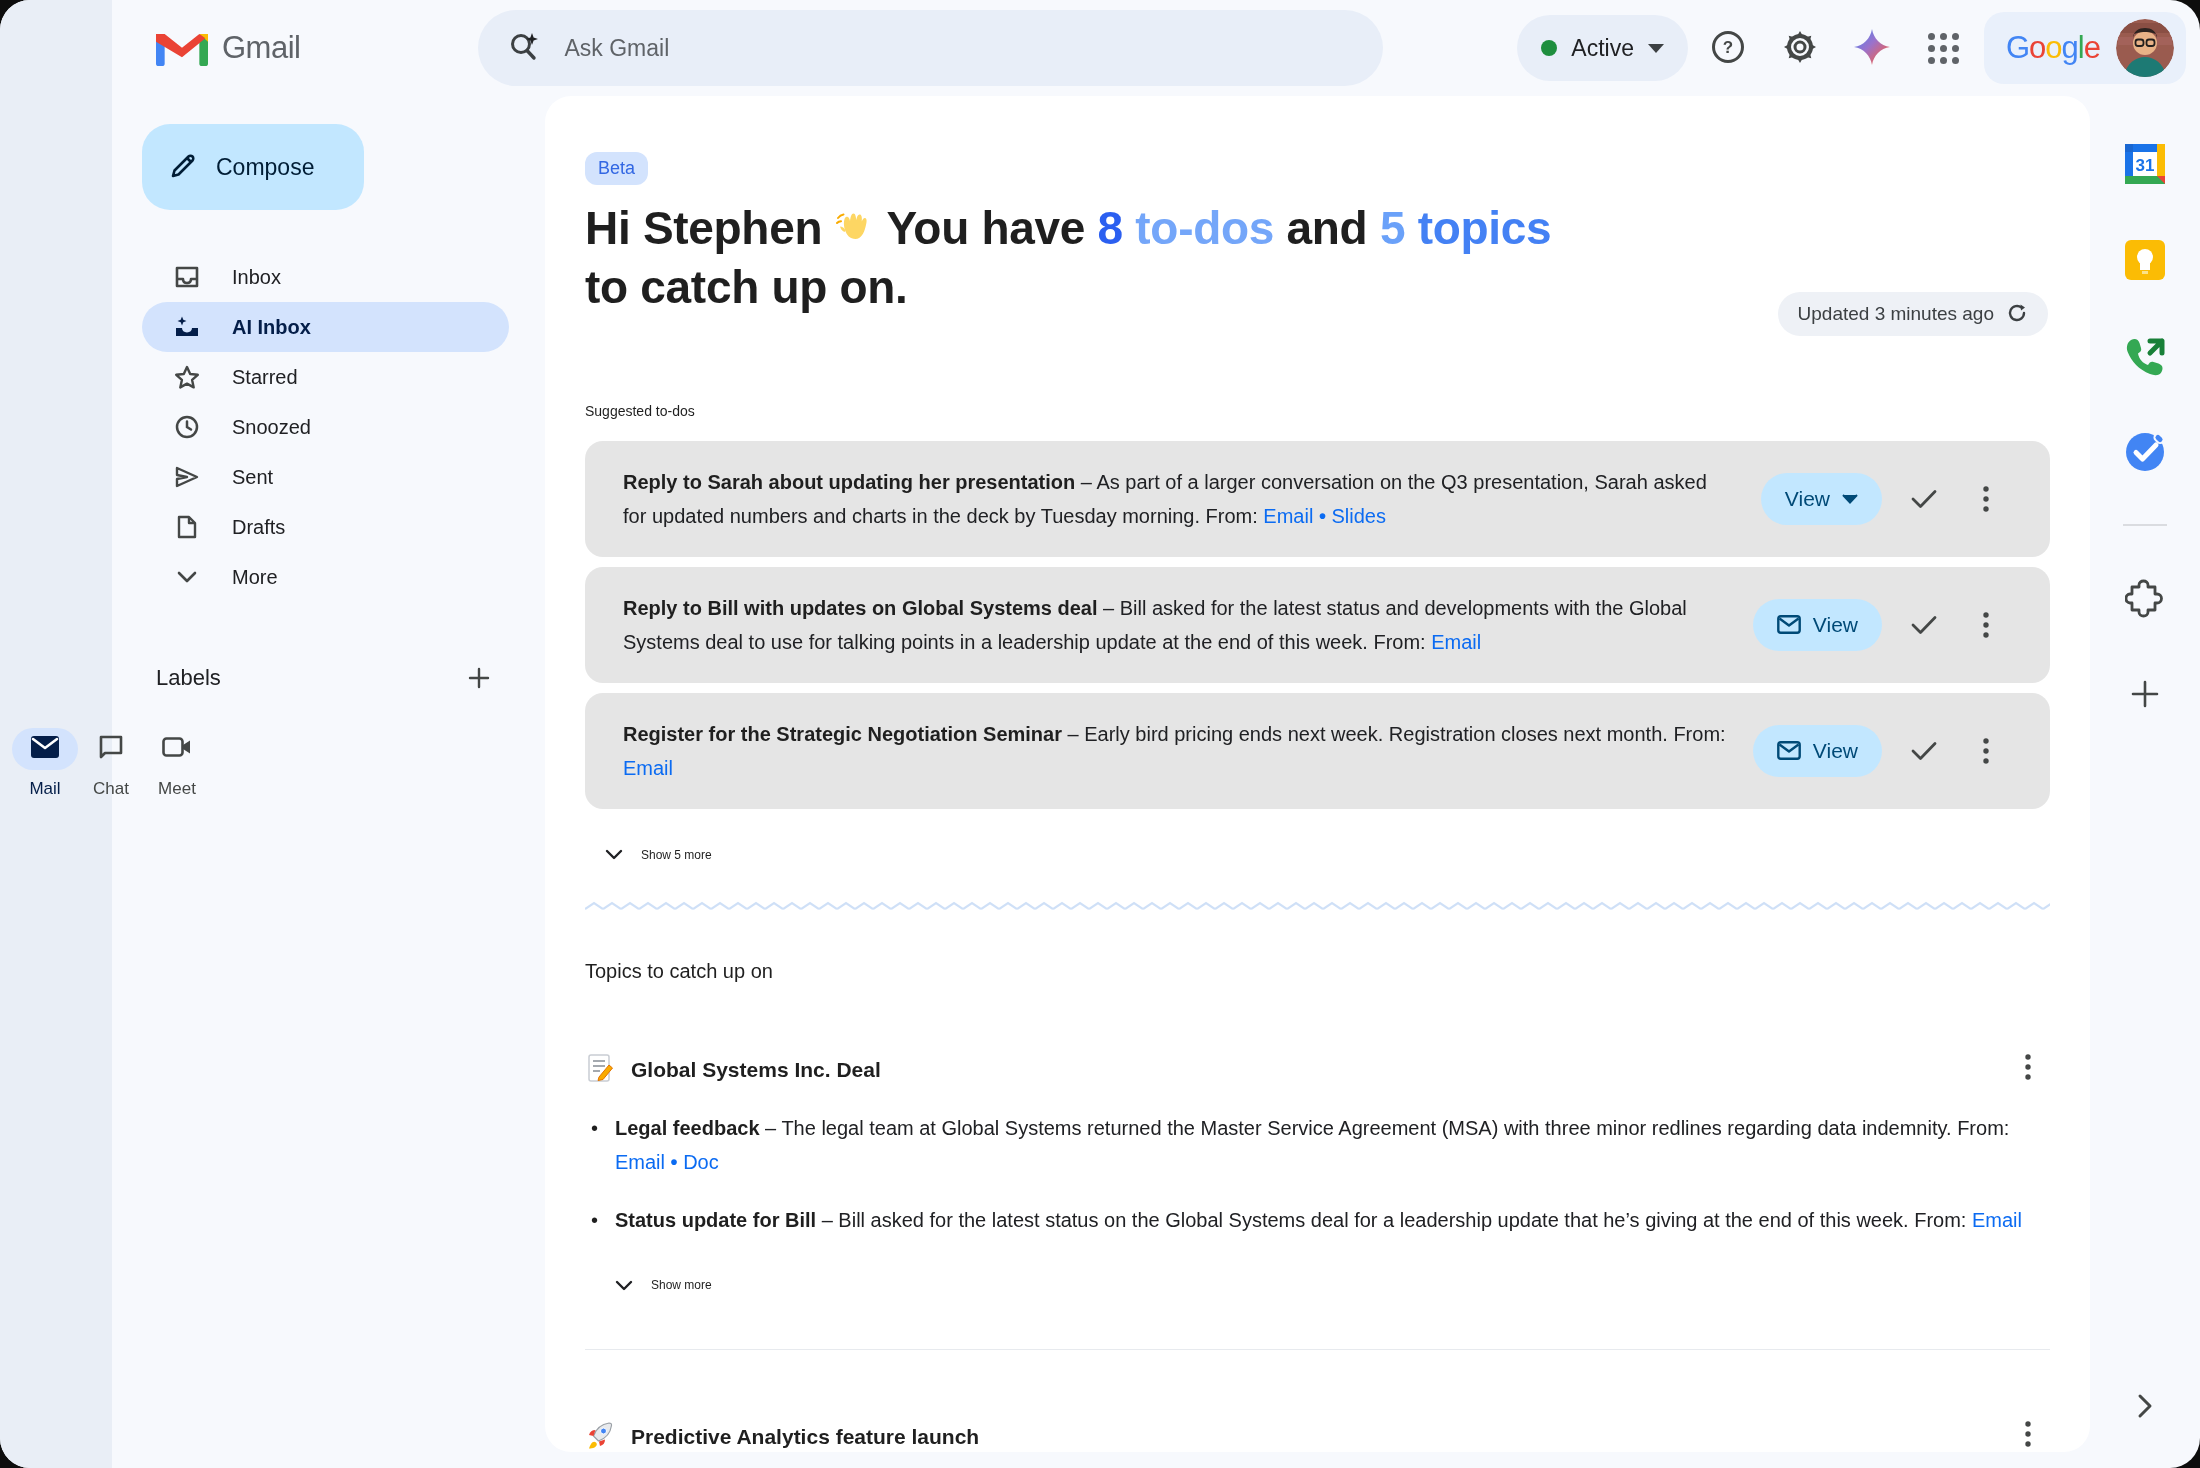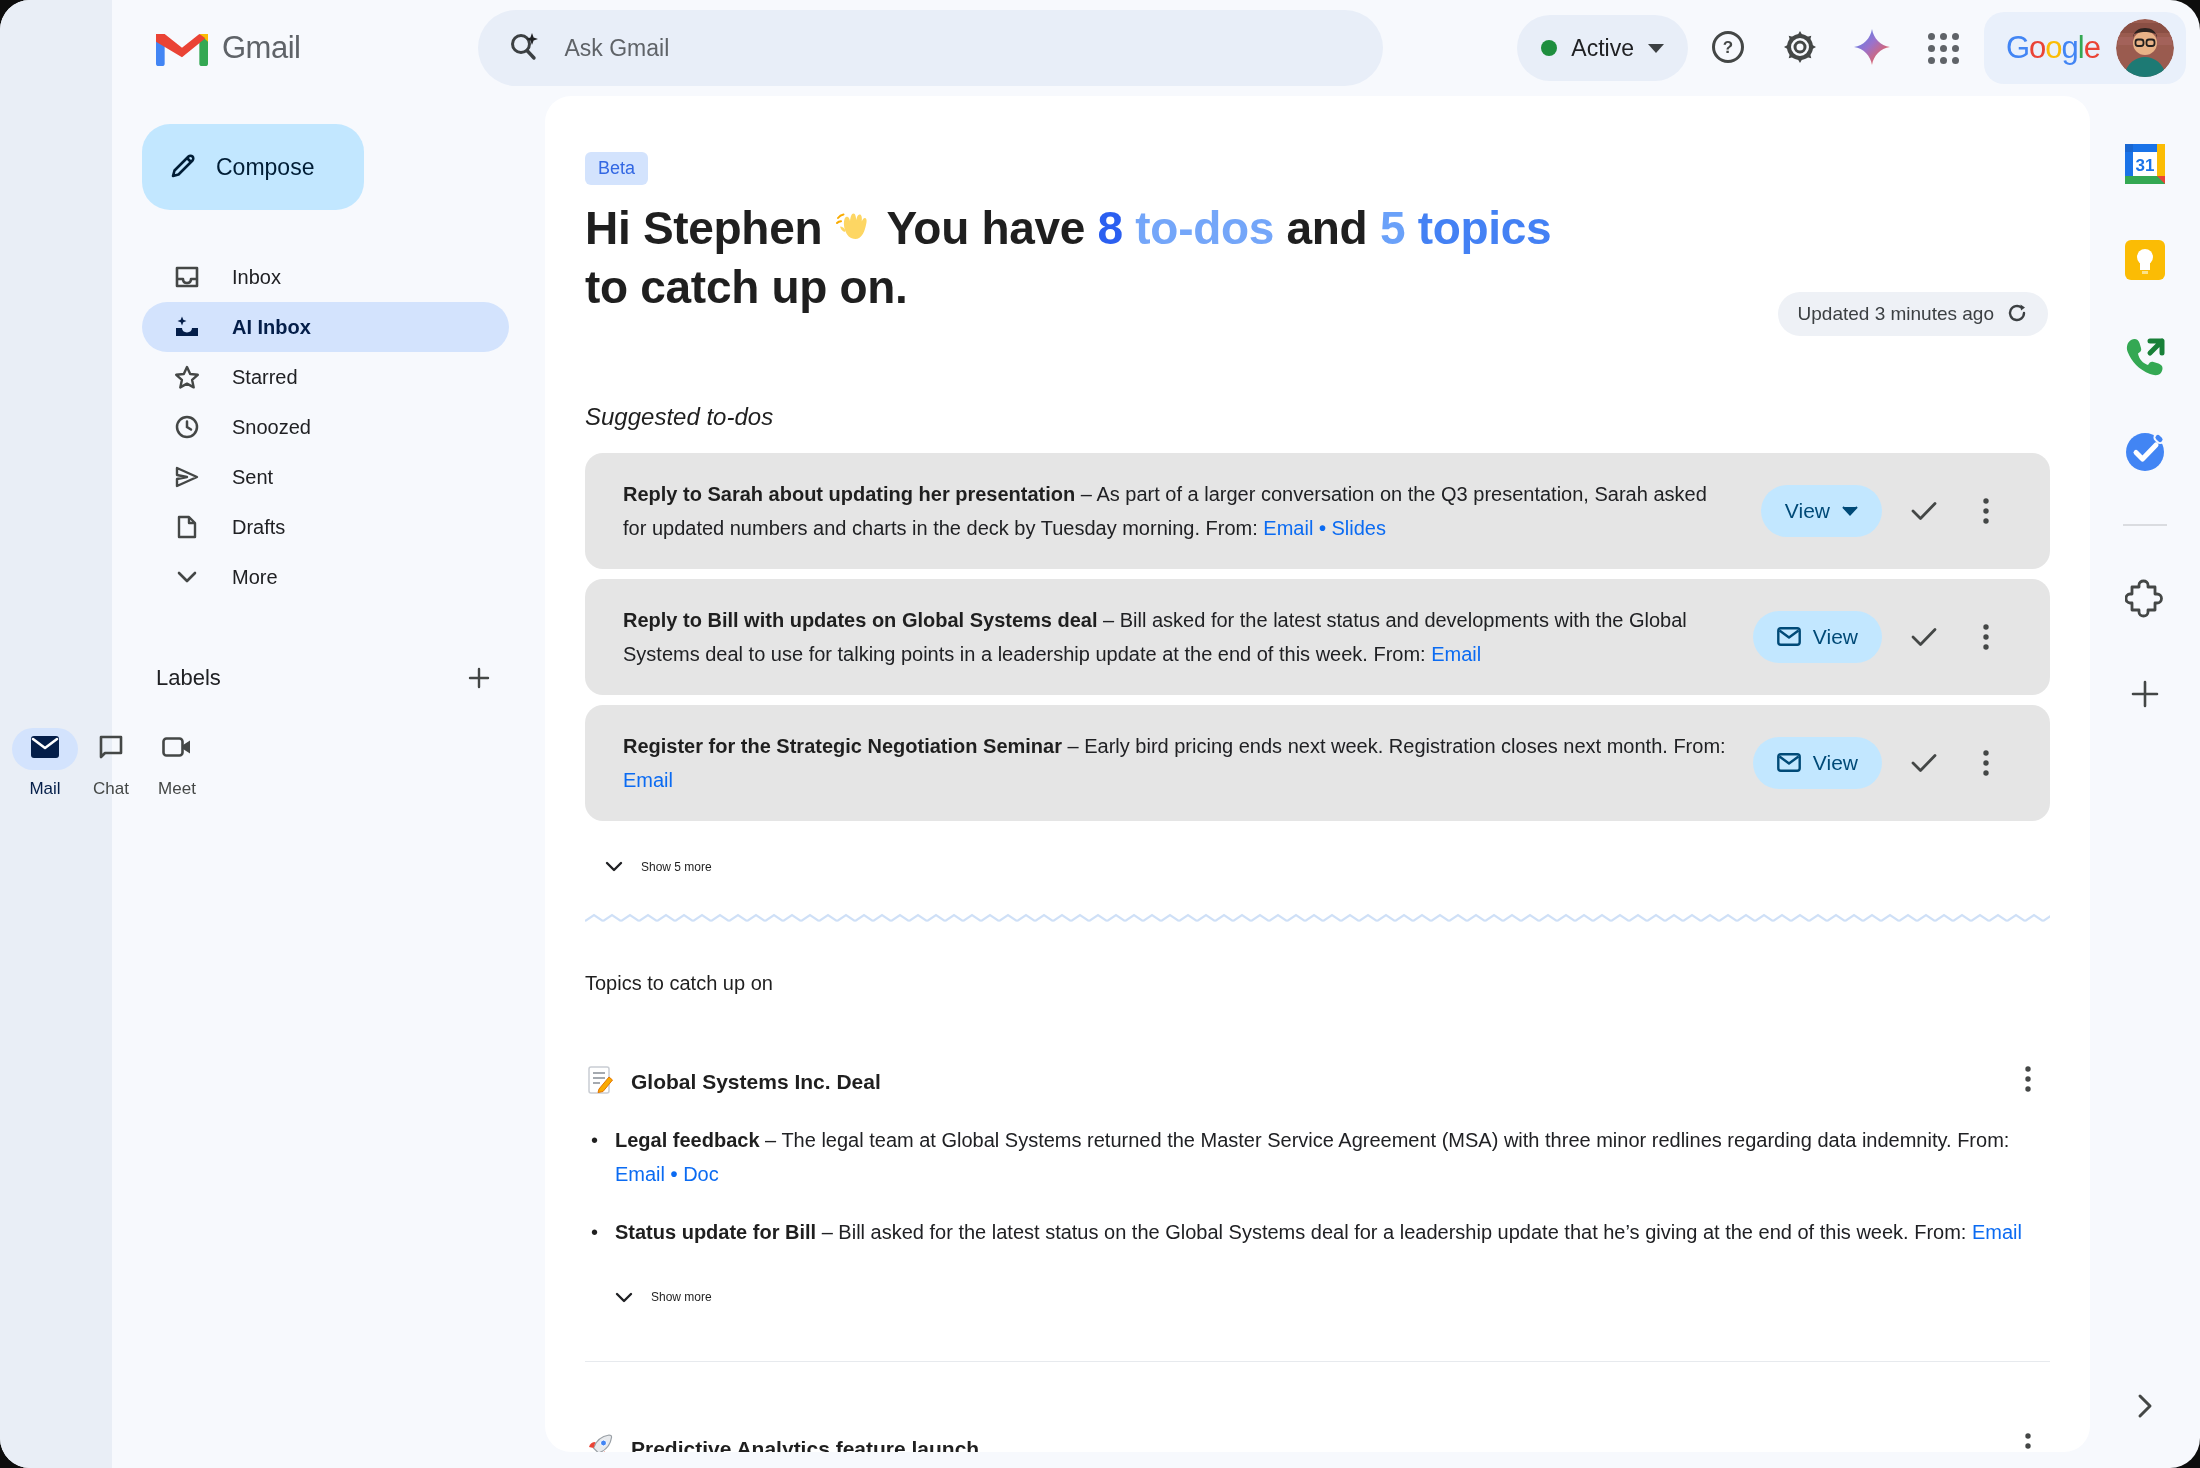--- a/index.html
+++ b/index.html
@@ -48,26 +48,26 @@
   .nav-item{height:50px;border-radius:25px;display:flex;align-items:center;padding-left:32px;gap:32px;cursor:pointer;}
   .nav-item .nav-ic{width:26px;display:flex;justify-content:center;}
   .nav-label{font-size:20px;color:#202124;}
   .nav-item.selected{background:#d3e3fd;}
   .nav-item.selected .nav-label{color:#041e49;font-weight:700;}
   .labels-row{margin-top:56px;display:flex;align-items:center;justify-content:space-between;padding:0 10px 0 14px;}
   .labels-title{font-size:22px;font-weight:500;color:#202124;}
 
   
   .card{flex:1;background:#ffffff;border-radius:26px;margin-bottom:16px;min-width:0;position:relative;overflow:hidden;padding:0 40px;}
-  .beta{display:inline-block;margin-top:56px;background:#d3e3fd;color:#3267e3;font-size:18px;font-weight:500;border-radius:6px;padding:6px 13px;}
+  .beta{display:inline-block;margin-top:56px;background:#d3e3fd;color:#3267e3;font-size:18px;font-weight:500;border-radius:12px;padding:6px 13px;}
   h1.greeting{margin:14px 0 0 0;font-size:46px;line-height:1.28;font-weight:700;color:#1f1f1f;max-width:990px;letter-spacing:-0.3px;}
   .hseg-dark{color:#1f1f1f}.hseg-b1{color:#2b5ff0}.hseg-b2{color:#74a6f9}.hseg-b3{color:#6aa1f9}.hseg-b4{color:#4481f4}
   .updated-pill{position:absolute;top:196px;right:42px;height:44px;border-radius:22px;background:#eef1f6;display:flex;align-items:center;gap:12px;padding:0 20px;cursor:pointer;border:none;font-family:inherit;}
   .updated-label{font-size:19px;color:#3c4043;}
-  .section-label{margin-top:86px;font-size:24px;color:#1f1f1f;font-style:italic;}
+  .section-label{margin-top:86px;font-size:14px;color:#1f1f1f;}
   .todo-list{margin-top:22px;display:flex;flex-direction:column;gap:10px;}
   .todo-card{background:#e5e5e5;border-radius:18px;padding:24px 38px;display:flex;align-items:center;gap:26px;}
   .todo-text{flex:1;font-size:20px;line-height:34px;color:#202124;}
   .todo-text b{font-weight:700;color:#1f1f1f;}
   a.lnk{color:#0b6bf2;text-decoration:none;font-weight:500;cursor:pointer;}
   .dotsep{color:#0b6bf2;font-weight:700;}
   .todo-actions{display:flex;align-items:center;gap:22px;flex:none;padding-right:6px;}
   .view-btn{display:flex;align-items:center;gap:12px;background:#c2e7ff;color:#004a77;border:none;border-radius:26px;height:52px;padding:0 24px;font-size:21px;font-weight:500;cursor:pointer;font-family:inherit;}
   .ghost-btn{border:none;background:none;cursor:pointer;display:flex;align-items:center;justify-content:center;width:40px;height:40px;border-radius:50%;}
   .show-more{margin-top:38px;display:inline-flex;align-items:center;gap:18px;font-size:12px;color:#1f1f1f;cursor:pointer;background:none;border:none;font-family:inherit;padding-left:20px;}

